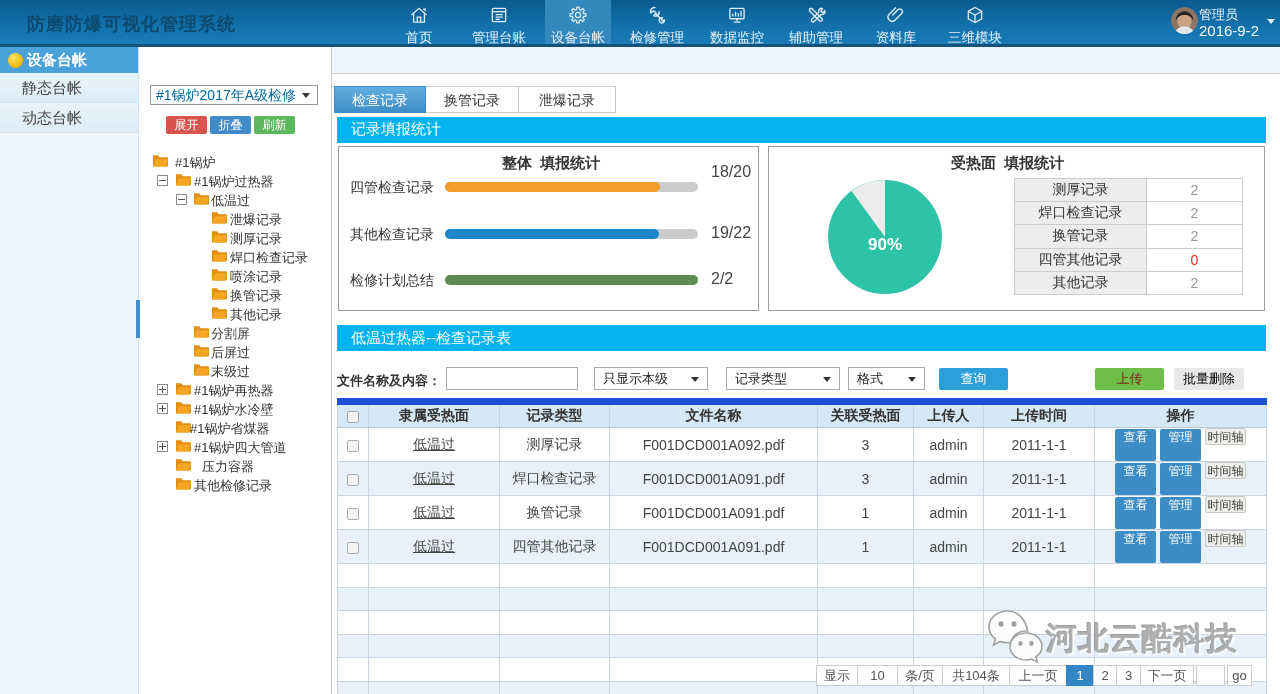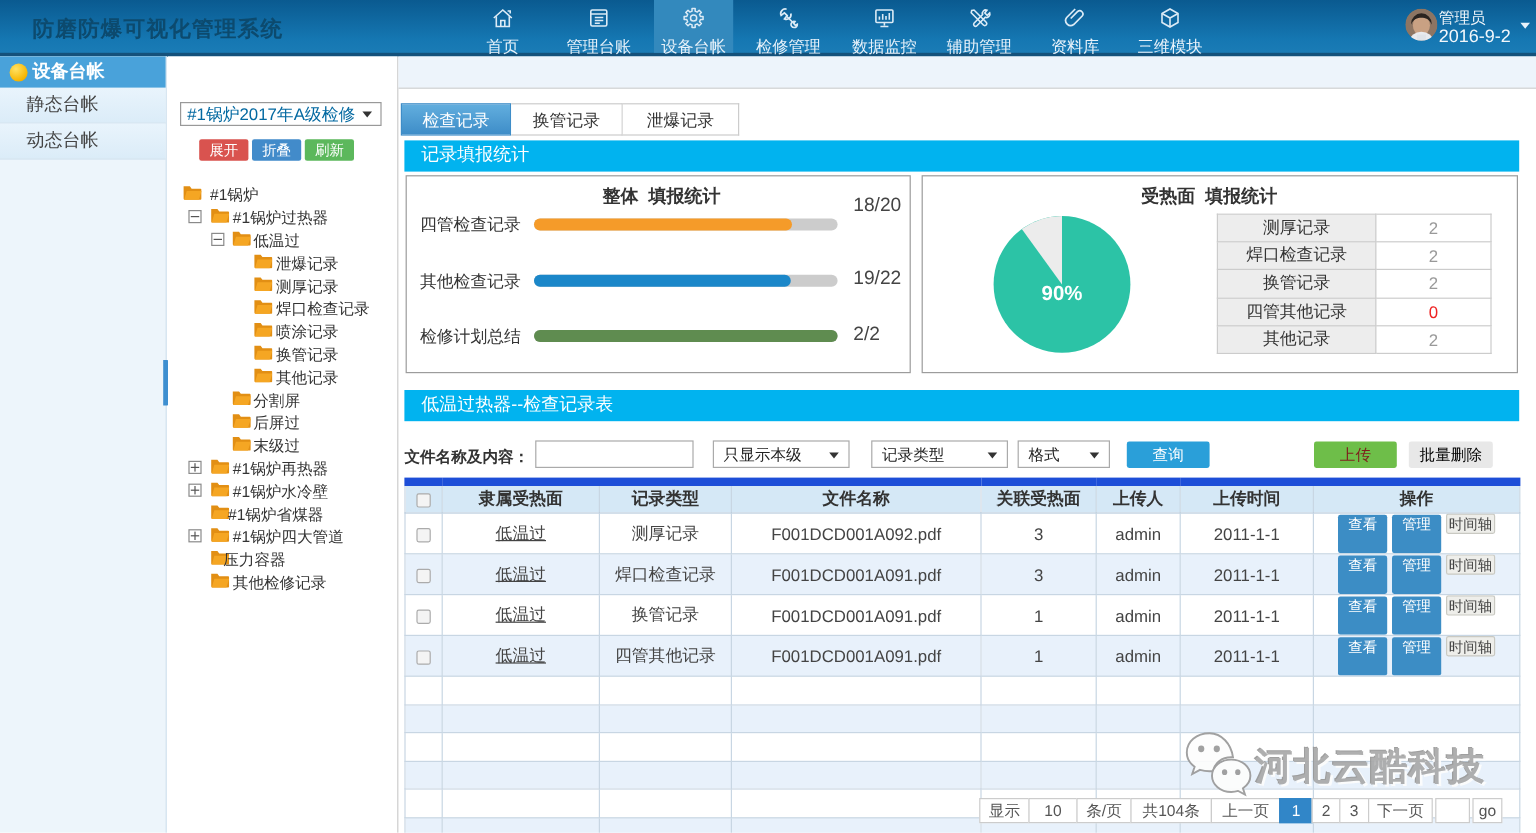--- a/index.html
+++ b/index.html
@@ -297,21 +297,21 @@
         <path d="M1,1.2 h5.2 l1.5,2 h7.3 a1,1 0 0 1 1,1 v7.3 a1,1 0 0 1 -1,1 h-13 a1,1 0 0 1 -1,-1 Z" fill="#e28f14"></path>
         <path d="M3.6,5.2 h12.4 l-2.3,7.3 h-12.2 Z" fill="#f5a623"></path>
       </svg>
       <span class="txt" style="left:54px;">#1锅炉四大管道</span>
     </div>
 <div class="trow" style="left:0;top:409px;">
       <svg class="fold" style="left:35px;" viewBox="0 0 16 13">
         <path d="M1,1.2 h5.2 l1.5,2 h7.3 a1,1 0 0 1 1,1 v7.3 a1,1 0 0 1 -1,1 h-13 a1,1 0 0 1 -1,-1 Z" fill="#e28f14"></path>
         <path d="M3.6,5.2 h12.4 l-2.3,7.3 h-12.2 Z" fill="#f5a623"></path>
       </svg>
-      <span class="txt" style="left:46px;">压力容器</span>
+      <span class="txt" style="left:62px;">压力容器</span>
     </div>
 <div class="trow" style="left:0;top:428px;">
       <svg class="fold" style="left:35px;" viewBox="0 0 16 13">
         <path d="M1,1.2 h5.2 l1.5,2 h7.3 a1,1 0 0 1 1,1 v7.3 a1,1 0 0 1 -1,1 h-13 a1,1 0 0 1 -1,-1 Z" fill="#e28f14"></path>
         <path d="M3.6,5.2 h12.4 l-2.3,7.3 h-12.2 Z" fill="#f5a623"></path>
       </svg>
       <span class="txt" style="left:54px;">其他检修记录</span>
     </div>
 </div>
 <div class="vline"></div>

